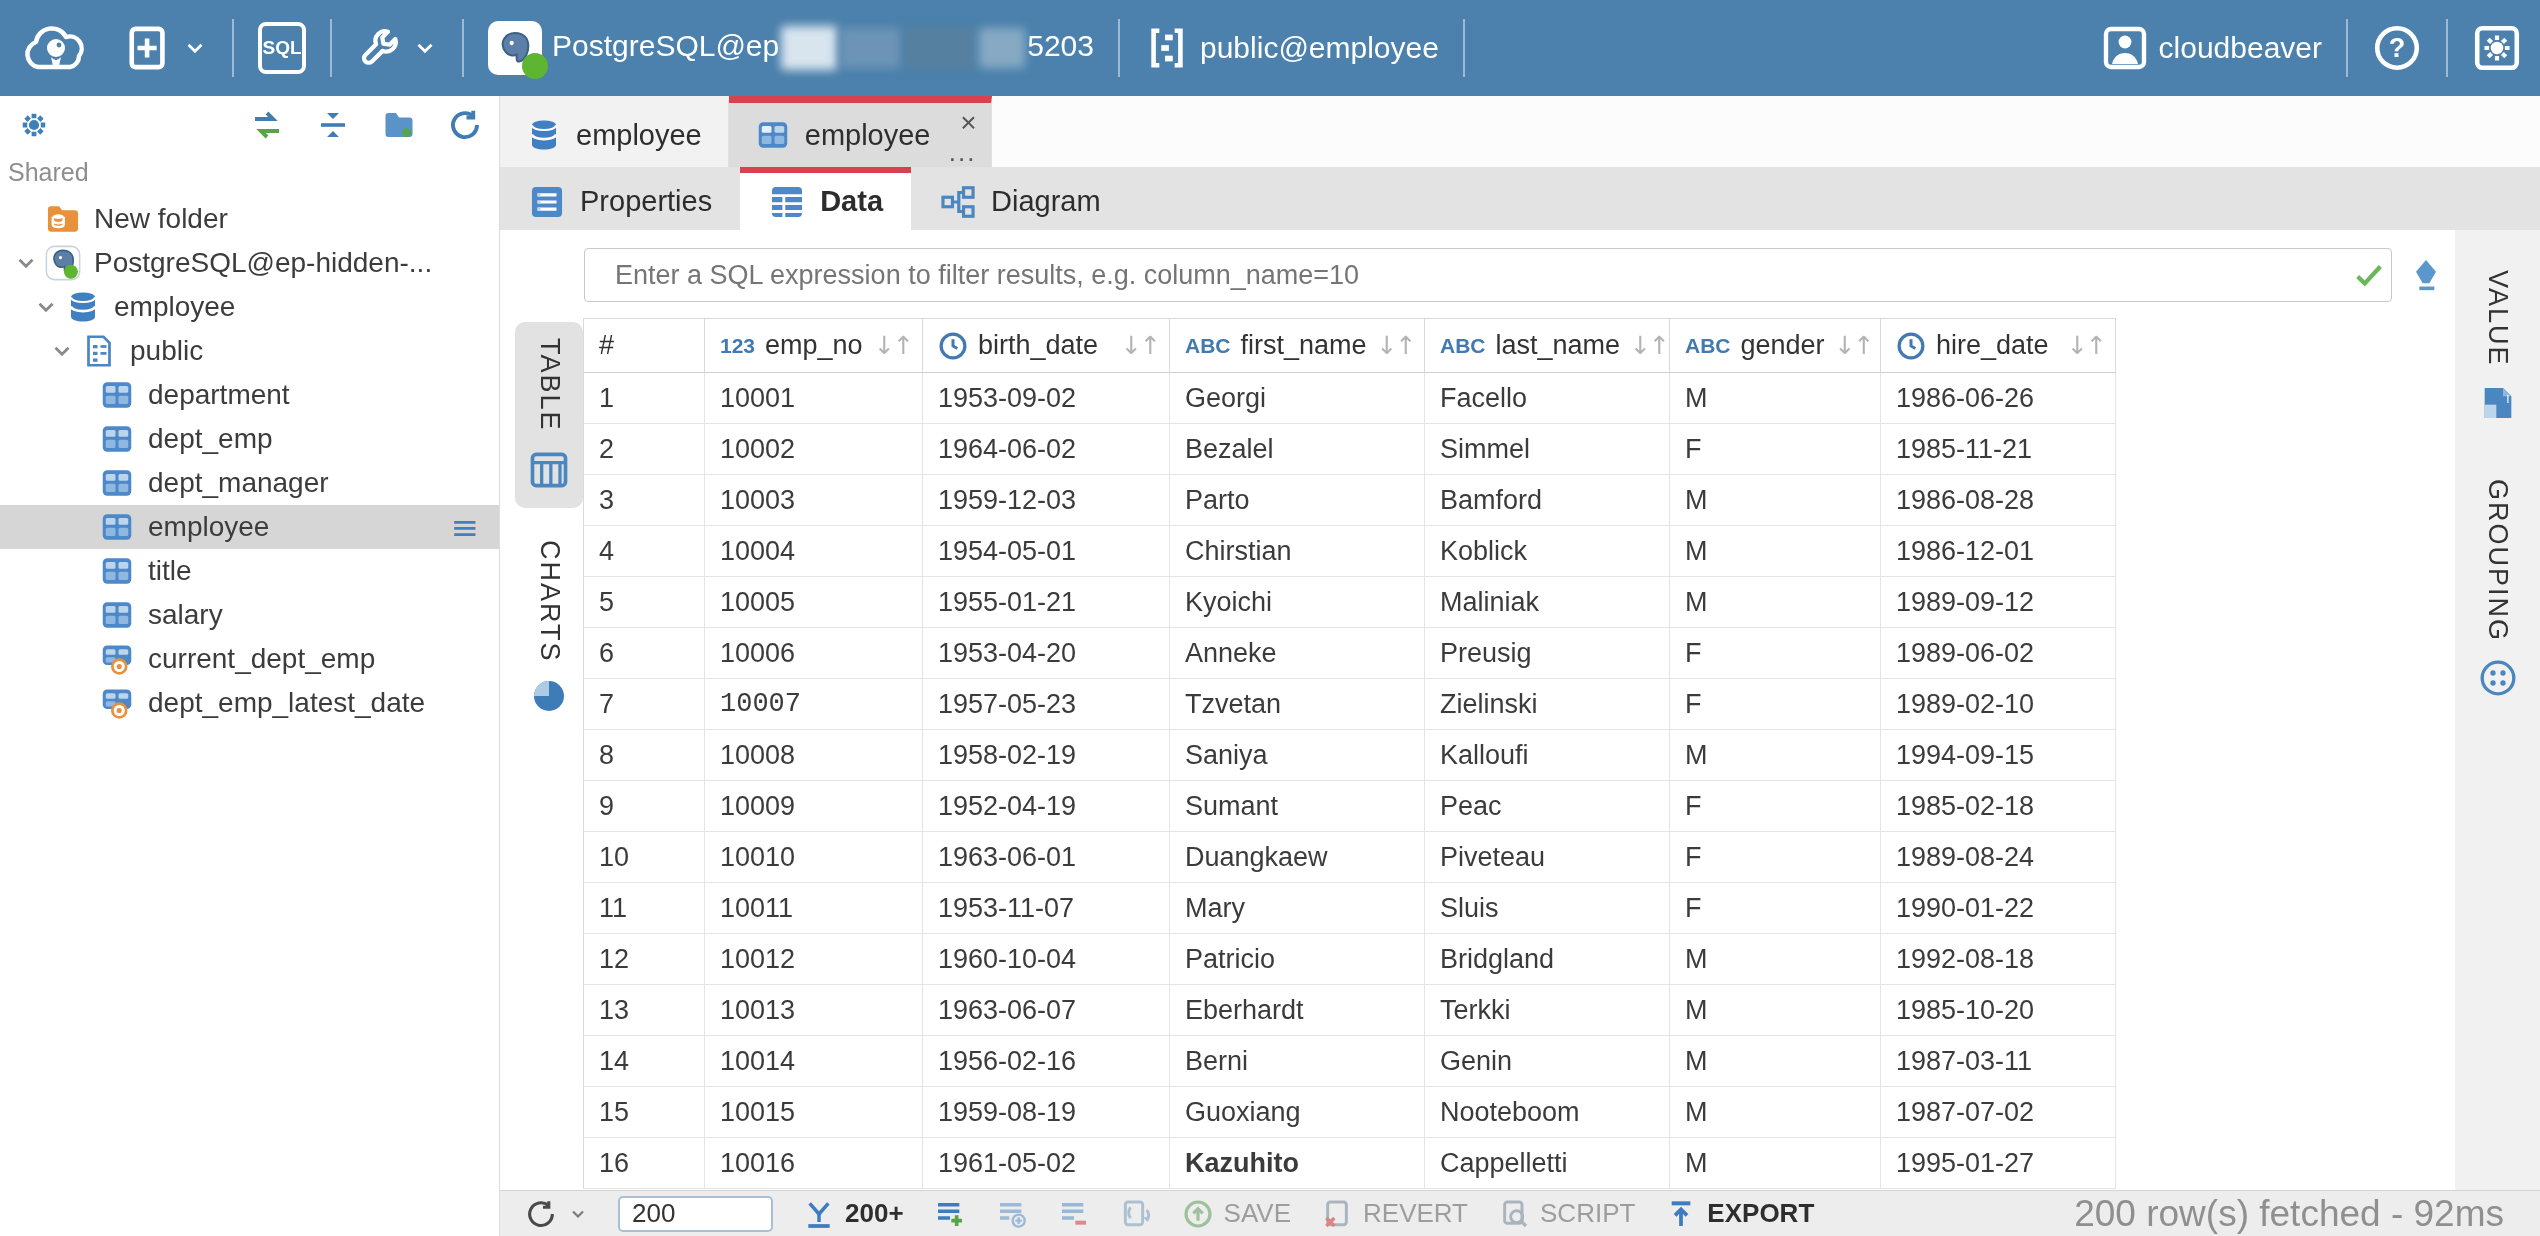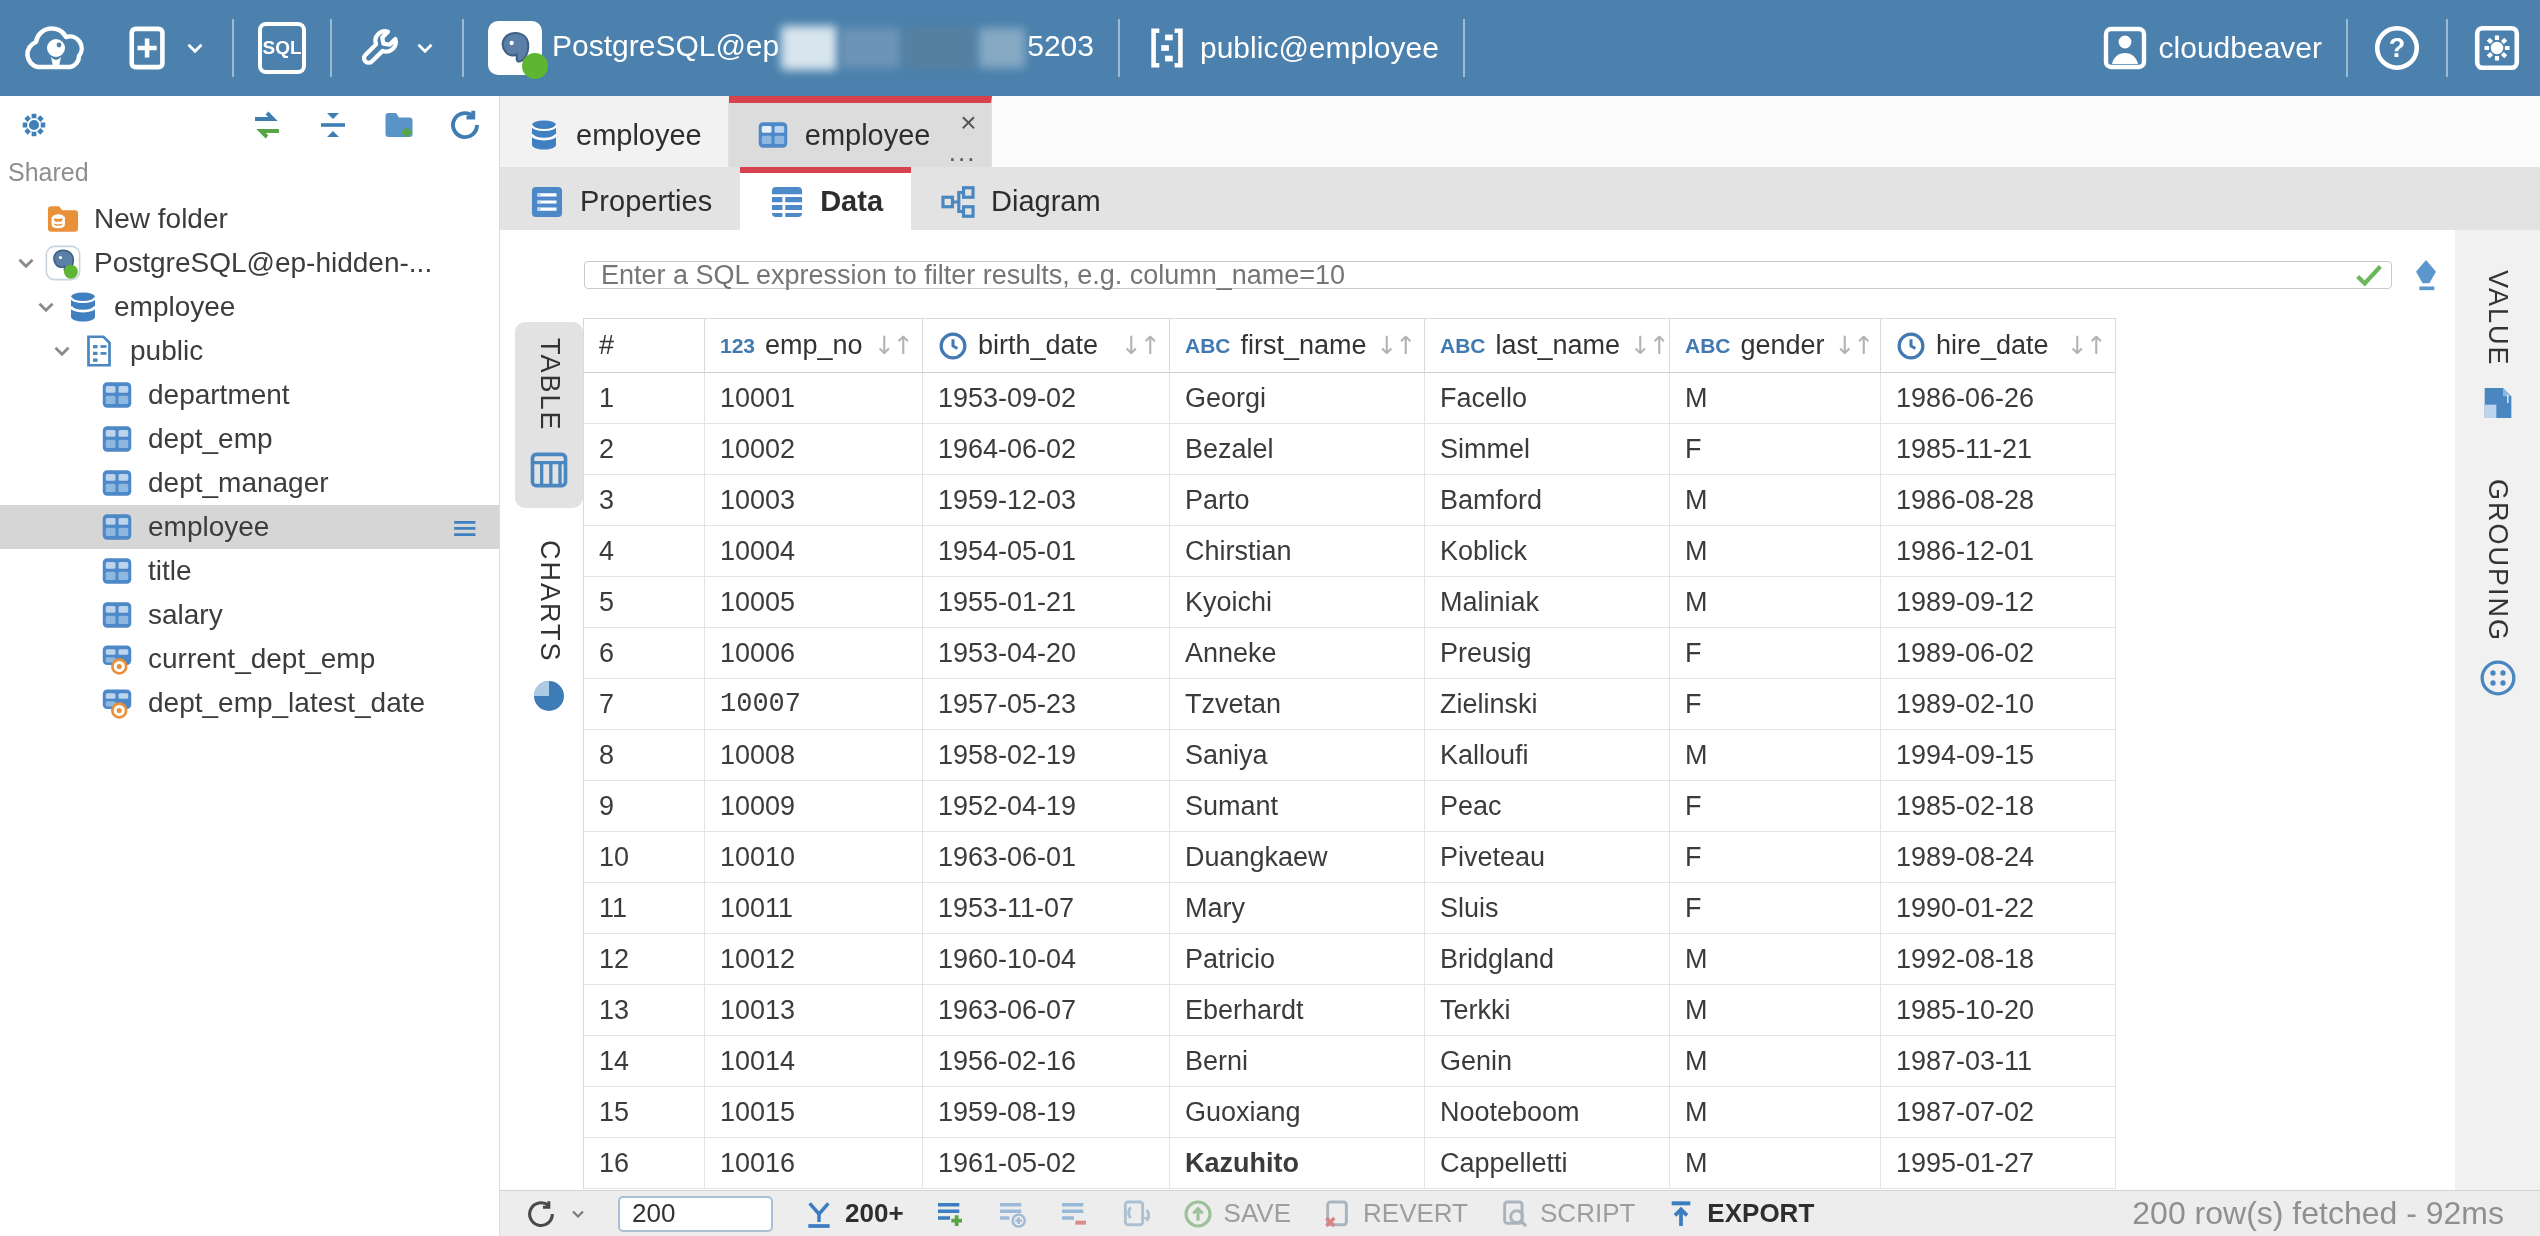--- a/index.html
+++ b/index.html
@@ -44,21 +44,21 @@
 
   
   .subtabs { height:63px; background:#e3e3e3; display:flex; align-items:stretch; }
   .subtab { display:flex; align-items:center; gap:14px; padding:0 28px; font-size:29px; color:#2d2d2d; border-top:6px solid transparent; cursor:pointer; }
   .subtab.active { background:#fff; border-top:6px solid #d6434f; font-weight:bold; }
 
   
   .content { flex:1; position:relative; background:#fff; }
 
   .filterbar { position:absolute; left:84px; top:22px; height:46px; display:flex; align-items:center; }
-  .filter-input-wrap { width:1808px; height:28px; border:1px solid #c9c9c9; border-radius:4px; background:#fff; display:flex; align-items:center; }
+  .filter-input-wrap { width:1808px; height:54px; border:1px solid #c9c9c9; border-radius:4px; background:#fff; display:flex; align-items:center;padding-left:14px; }
   .filter-input { flex:1; border:0; outline:none; font-size:27px; color:#444; padding:0 16px; font-family:"Liberation Sans", sans-serif; background:transparent; }
   .filter-apply { width:44px; display:flex; justify-content:center; cursor:pointer; }
   .filter-erase { margin-left:14px; cursor:pointer; display:flex; }
 
   
   .pres-left { position:absolute; left:15px; top:92px; width:68px; display:flex; flex-direction:column; gap:16px; }
   .pres-right { position:absolute; right:0; top:0; bottom:0; width:85px; background:#f1f1f1; display:flex; flex-direction:column; gap:24px; padding-top:24px; align-items:center; }
   .pres-tab { display:flex; flex-direction:column; align-items:center; gap:16px; padding:16px 6px; border-radius:10px; cursor:pointer; }
   .pres-tab.active { background:#e2e2e2; }
   .vlabel { writing-mode:vertical-rl; font-size:27px; color:#333; letter-spacing:2px; }
@@ -70,21 +70,21 @@
   .g-cell.first { border-left:1px solid #d9d9d9; }
   .g-head .g-cell { height:55px; border-top:1px solid #d9d9d9; border-right-color:#d9d9d9; border-bottom-color:#cfcfcf; gap:10px; color:#333; cursor:pointer; }
   .type-badge { color:#4179b0; font-weight:bold; font-size:21px; }
   .sort { color:#b3b3b3; font-size:25px; margin-left:auto; margin-right:10px; letter-spacing:-2px; }
 
   
   .btoolbar { height:46px; background:#ededed; border-top:1px solid #d4d4d4; display:flex; align-items:center; padding:0 24px; gap:30px; }
   .bt-btn { display:flex; align-items:center; gap:10px; font-size:26px; color:#9d9d9d; cursor:pointer; white-space:nowrap; }
   .bt-btn.enabled { color:#2e2e2e; }
   .bt-input { width:155px; height:36px; border:2px solid #a9c0d4; border-radius:5px; background:#fff; font-size:26px; color:#333; padding:0 12px; font-family:"Liberation Sans", sans-serif; outline:none; }
-  .status { margin-left:auto; font-size:32px; color:#8f8f8f; padding-right:12px; }
+  .status { margin-left:auto; font-size:37px; color:#8f8f8f; padding-right:12px; }
 </style>
 </head>
 <body>
 
 <div class="topbar">
   <div class="tb-item">
     <span>
       <svg width="72" height="54" viewBox="0 0 72 54">
         <path d="M20 46 a13 13 0 0 1 -2 -25 a16 16 0 0 1 30 -5 a12 12 0 0 1 13 19 a11 11 0 0 1 -9 11 Z" fill="none" stroke="#fff" stroke-width="4.5" stroke-linejoin="round"></path>
         <circle cx="38" cy="27" r="9" fill="#fff"></circle>

